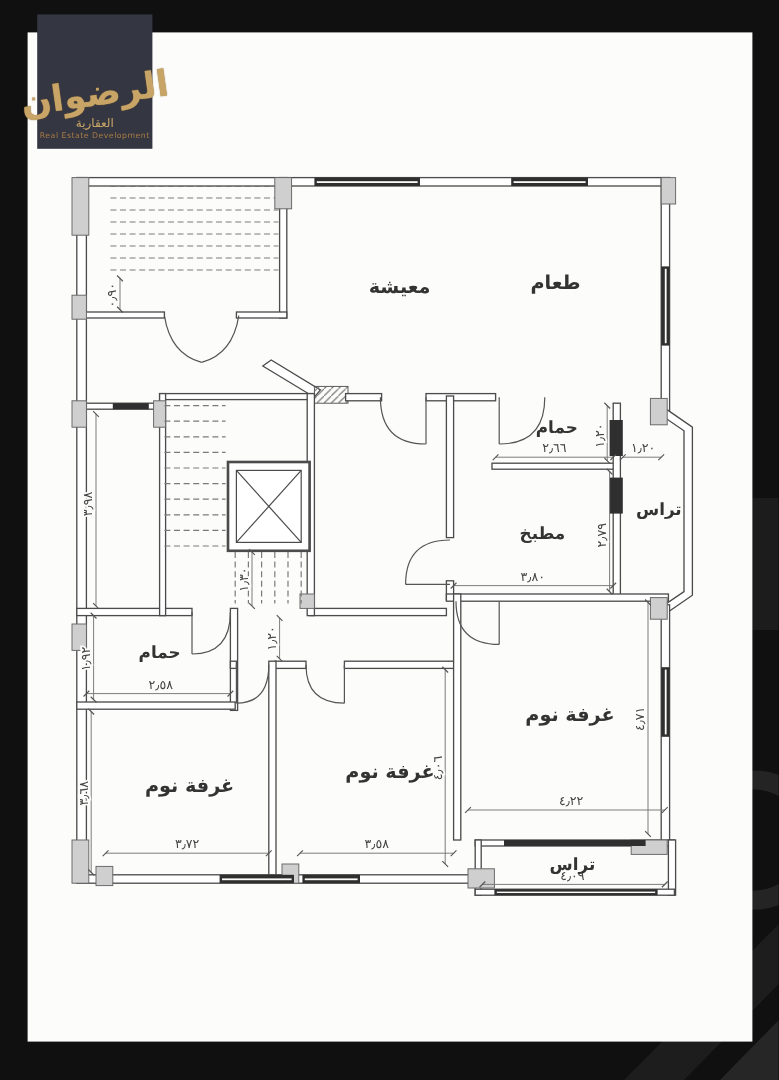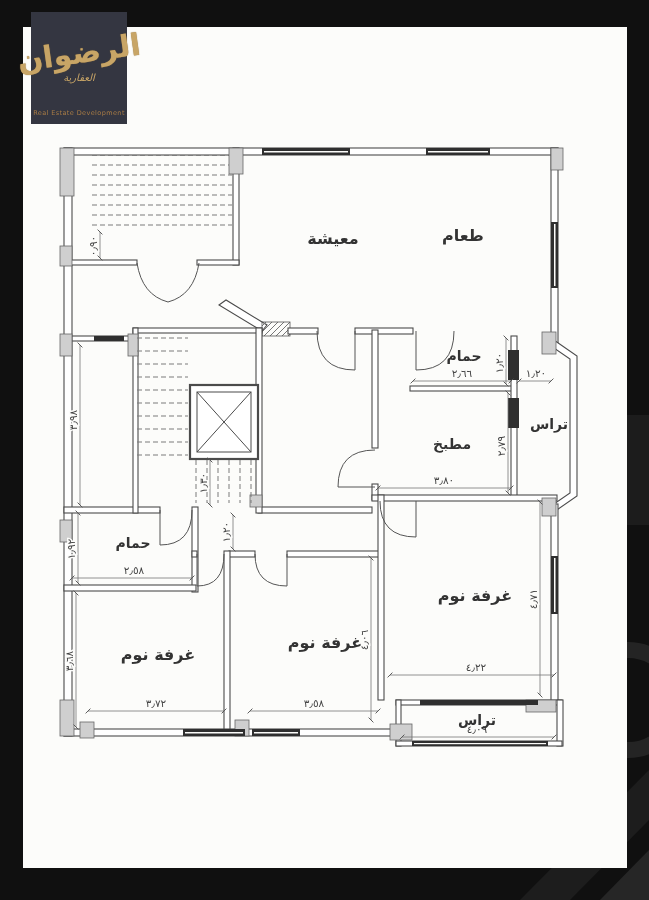--- a/index.html
+++ b/index.html
@@ -4,22 +4,22 @@
 <style>
   html,body{margin:0;padding:0;background:#000;}
   .stage{position:relative;width:649px;height:900px;background:#101010;overflow:hidden;
          font-family:"DejaVu Sans",sans-serif;}
   .sheet{position:absolute;left:23px;top:27px;width:604px;height:841px;background:#fcfcfa;}
   .logo{position:absolute;left:31px;top:12px;width:96px;height:112px;background:#343641;
         display:flex;flex-direction:column;align-items:center;justify-content:flex-end;
         padding-bottom:6px;box-sizing:border-box;z-index:5;}
   .logo .callig{color:#c8a566;font-size:30px;font-weight:bold;line-height:1;
         transform:rotate(-8deg);margin-bottom:4px;text-shadow:0 0 1px #8a6d3b;}
-  .logo .sub{color:#c8a566;font-size:10px;line-height:1.1;font-style:italic;}
-  .logo .tag{color:#a97c45;font-size:6.5px;letter-spacing:.4px;line-height:1.4;margin-top:26px;}
+  .logo .sub{color:#c8a566;font-size:10px;line-height:1.1;}
+  .logo .tag{color:#a97c45;font-size:6.5px;letter-spacing:.4px;line-height:1.4;}
   svg text{font-family:"DejaVu Sans",sans-serif;}
   .rlabel{font-size:16px;font-weight:bold;fill:#333;text-anchor:middle;}
   .dimt{font-size:10.5px;fill:#444;text-anchor:middle;paint-order:stroke;stroke:#fcfcfa;stroke-width:3px;}
   .w{fill:#ffffff;stroke:#4b4b4b;stroke-width:1.1;}
   .col{fill:#cfcfcf;stroke:#666;stroke-width:.8;}
   .win{fill:#2f2f2f;}
   .winl{fill:#fcfcfa;}
   .door{fill:none;stroke:#555;stroke-width:1;}
   .dim{stroke:#777;stroke-width:.8;}
   .tread{stroke:#7a7a7a;stroke-width:1;stroke-dasharray:5,3;}

